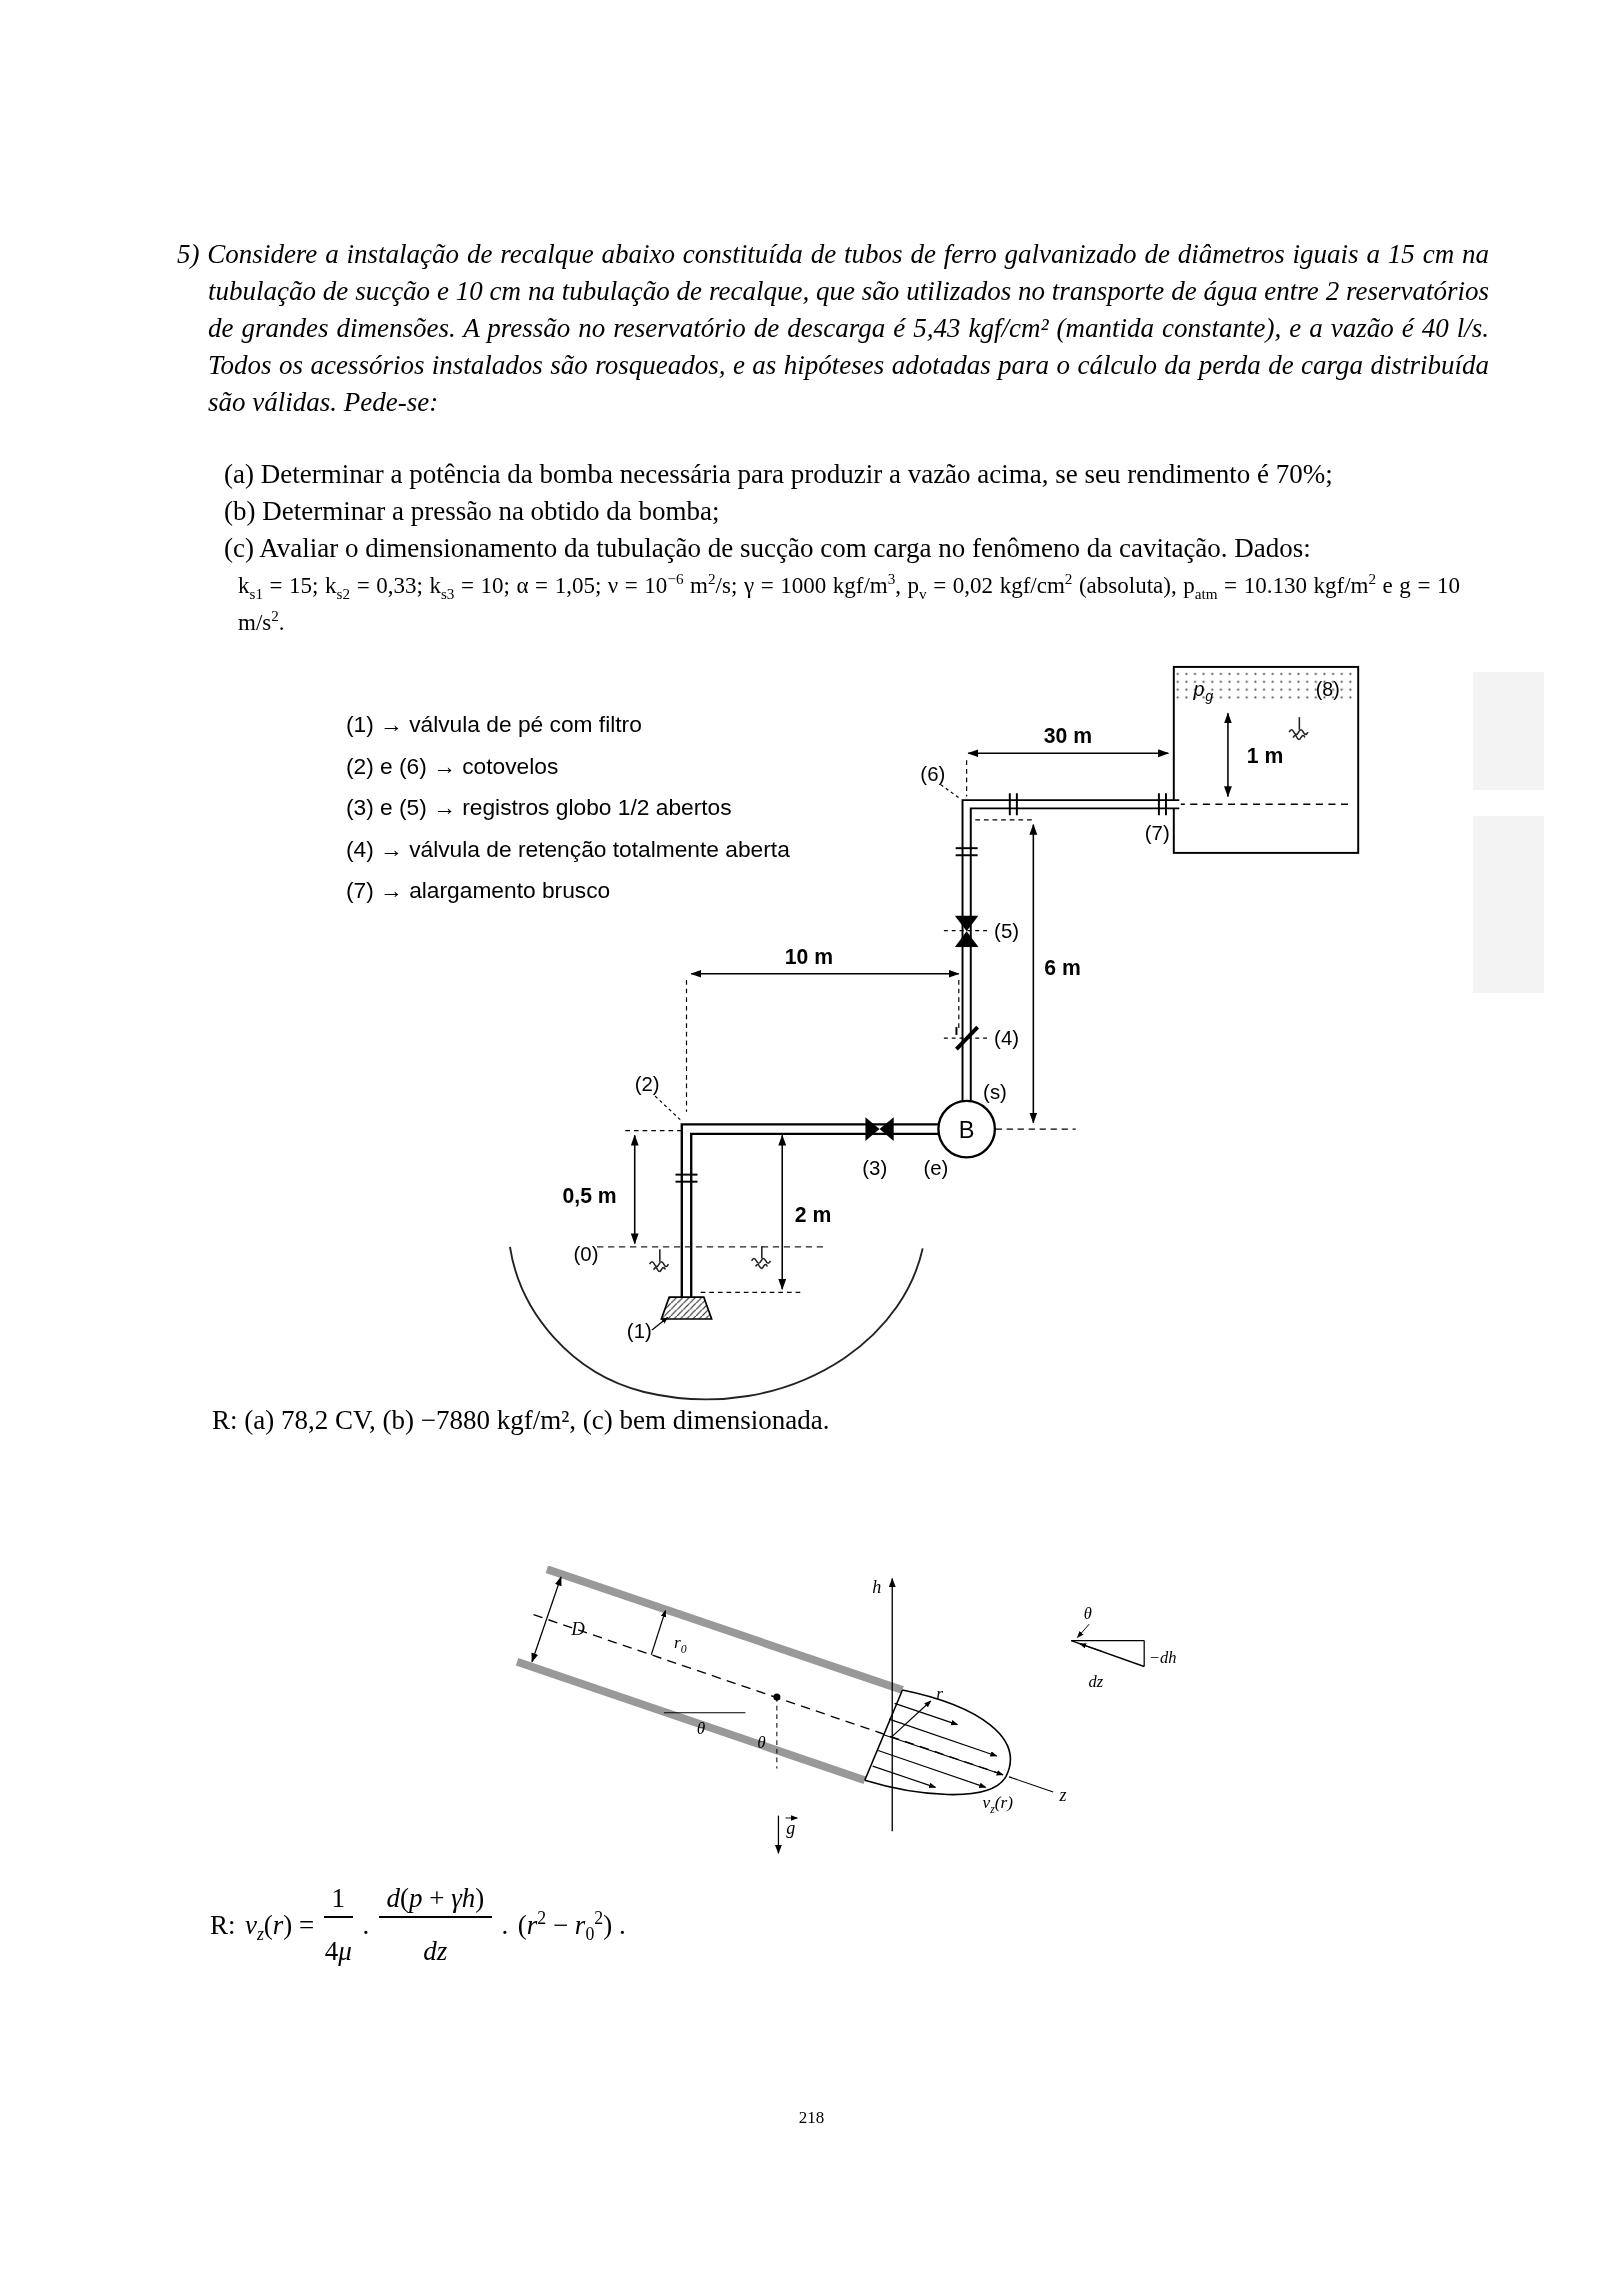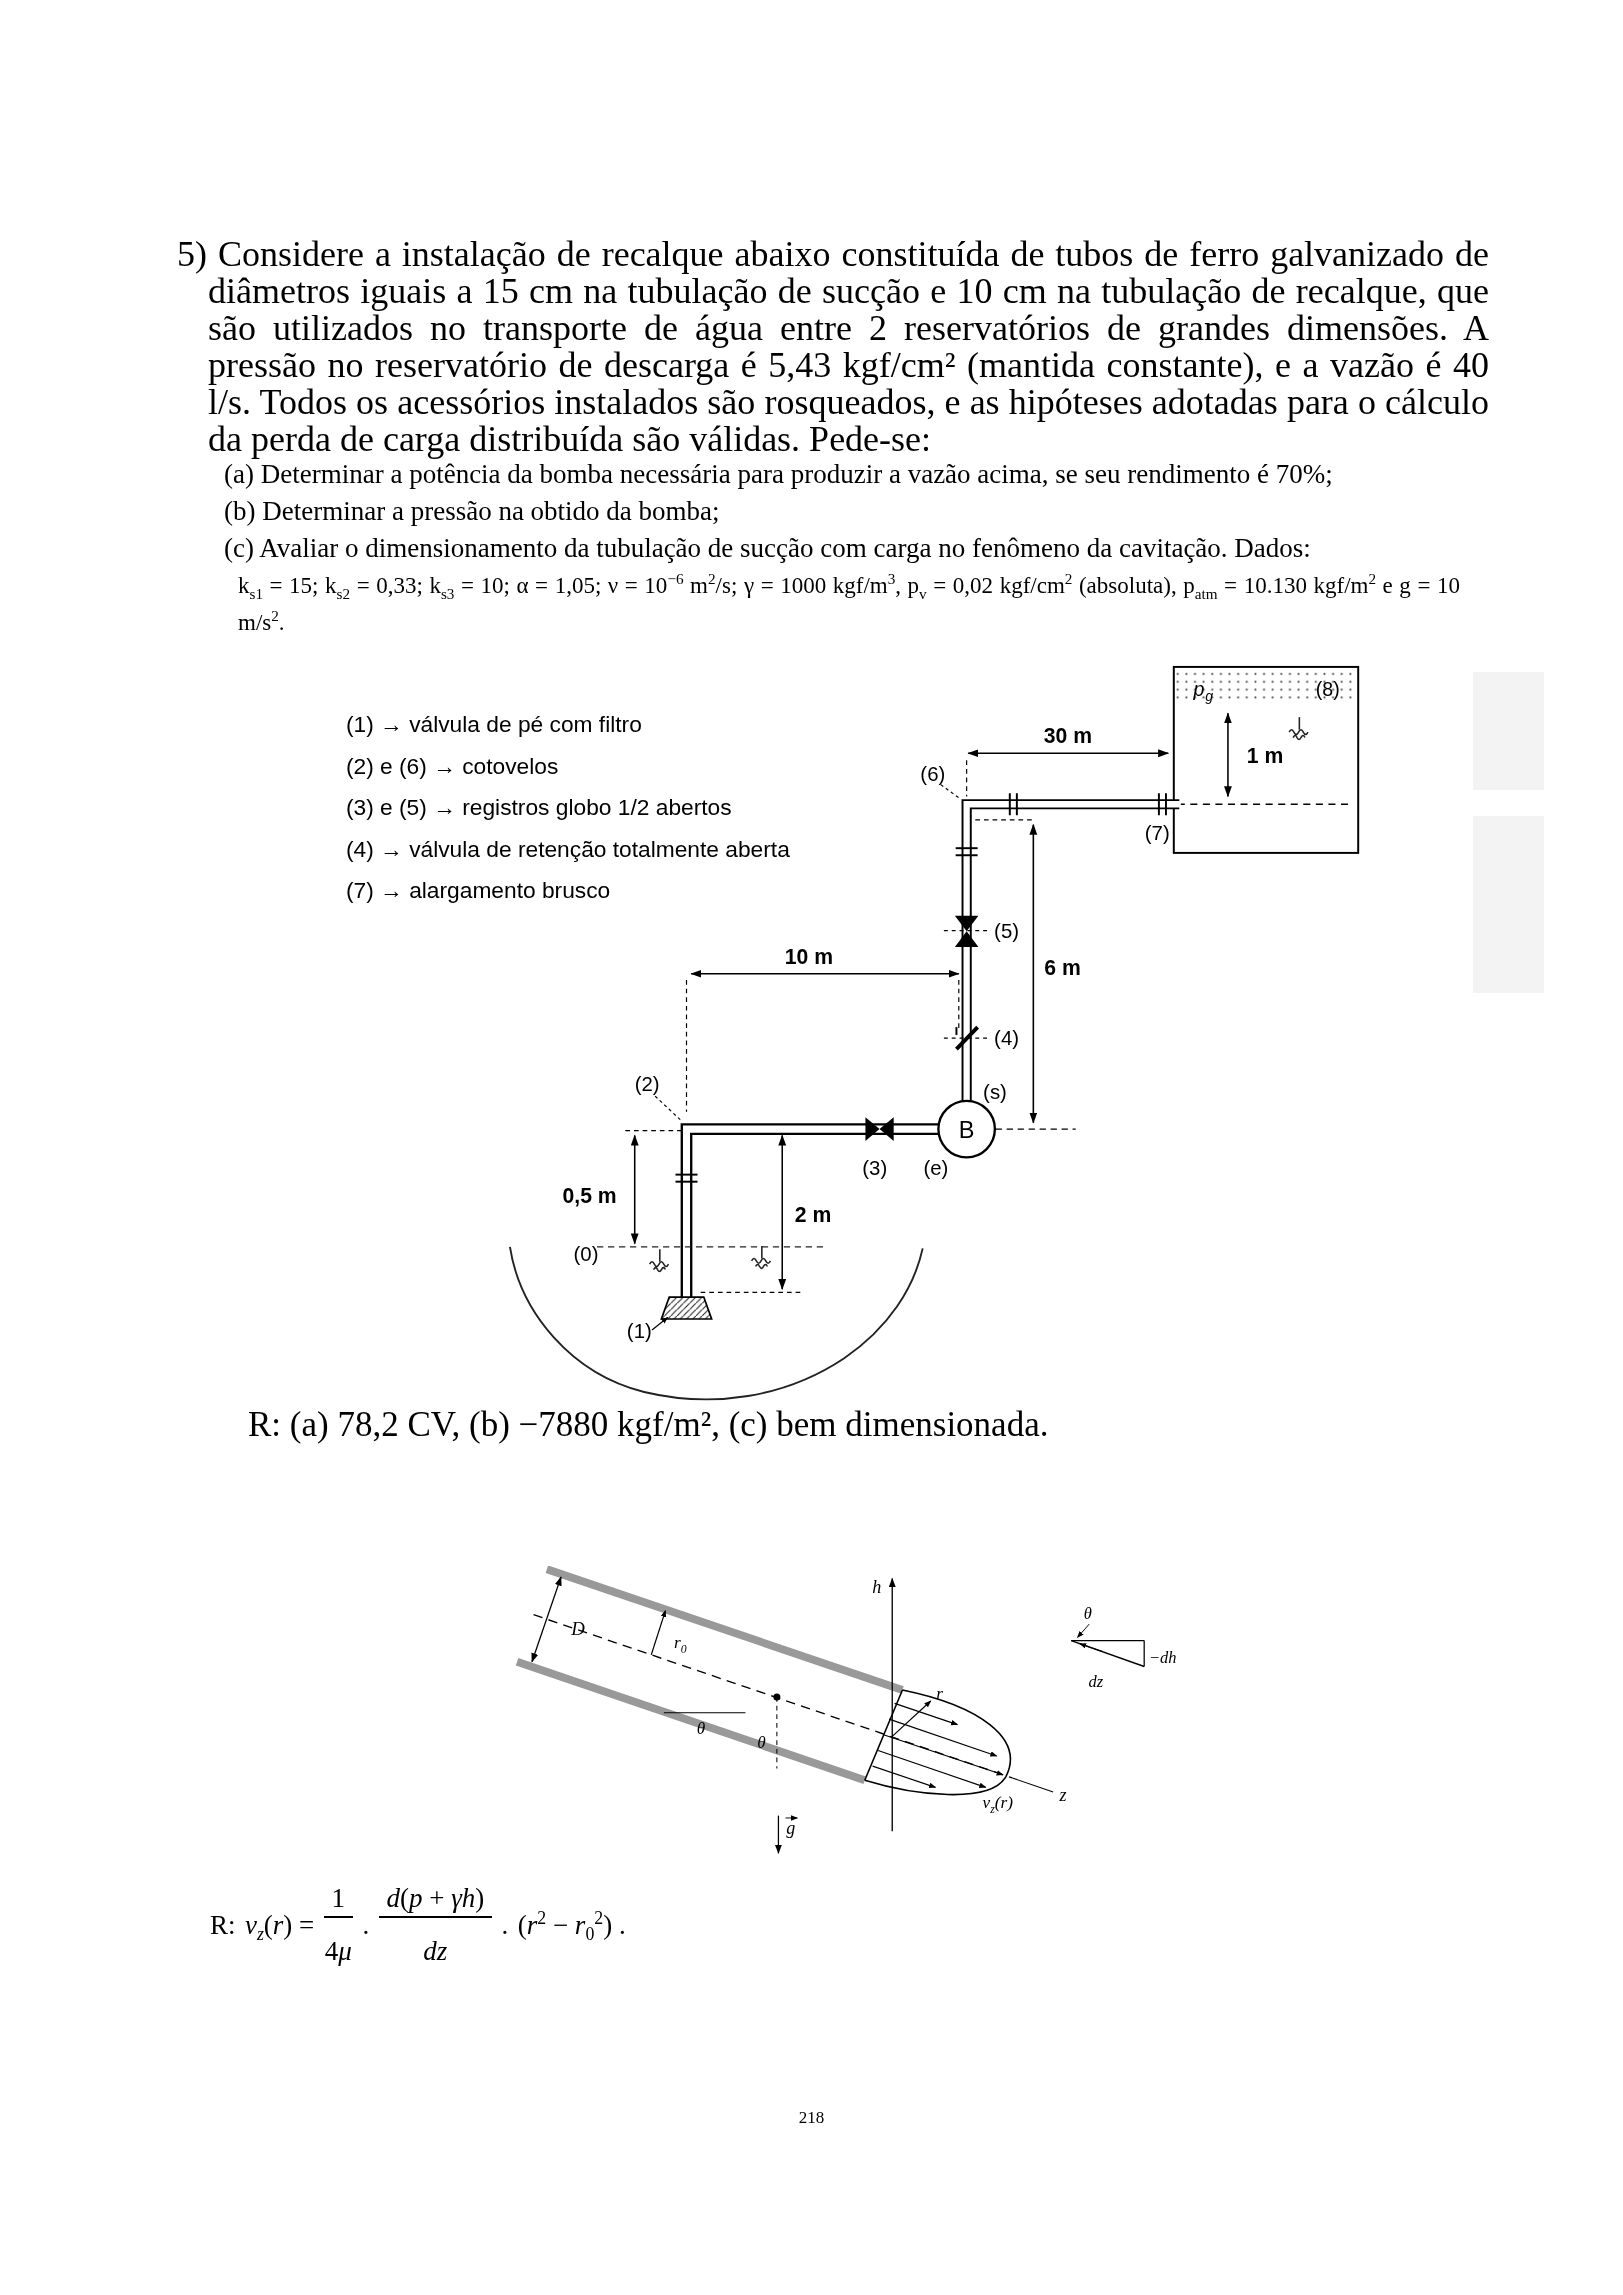--- a/index.html
+++ b/index.html
@@ -1,23 +1,23 @@
 <!DOCTYPE html>
 <html style="font-size:12.6px"><head>
 <meta charset="utf-8">
 <style>
   html,body{margin:0;padding:0;background:#fff;}
   .sheet{position:relative;width:1623px;height:2295px;background:#fff;overflow:hidden;
          font-family:"Liberation Serif","DejaVu Serif",serif;color:#000;}
   .abs{position:absolute;}
-  .para{font-size:36px;line-height:37px;text-align:justify;}
+  .para{font-size:27px;line-height:37px;text-align:justify;font-style:italic;}
   .hang{padding-left:31px;text-indent:-31px;}
   .item{font-size:27px;line-height:37px;padding-left:44px;text-indent:-44px;margin-left:36px;}
   .given{font-size:23px;line-height:37px;text-align:justify;}
-  .answer{font-size:35px;margin-left:36px;}
+  .answer{font-size:27px;}
   sub,sup{font-size:66%;line-height:0;}
   .formula{display:flex;align-items:center;gap:9.4px;font-size:27px;}
   .frac{display:inline-flex;flex-direction:column;align-items:center;}
   .frac .num{border-bottom:2px solid #000;padding:0 7.9px 2.4px;text-align:center;}
   .frac .den{padding-top:18px;text-align:center;}
   .artifact{background:#f3f3f3;}
   svg text{fill:#000;}
 </style>
 </head>
 <body>

